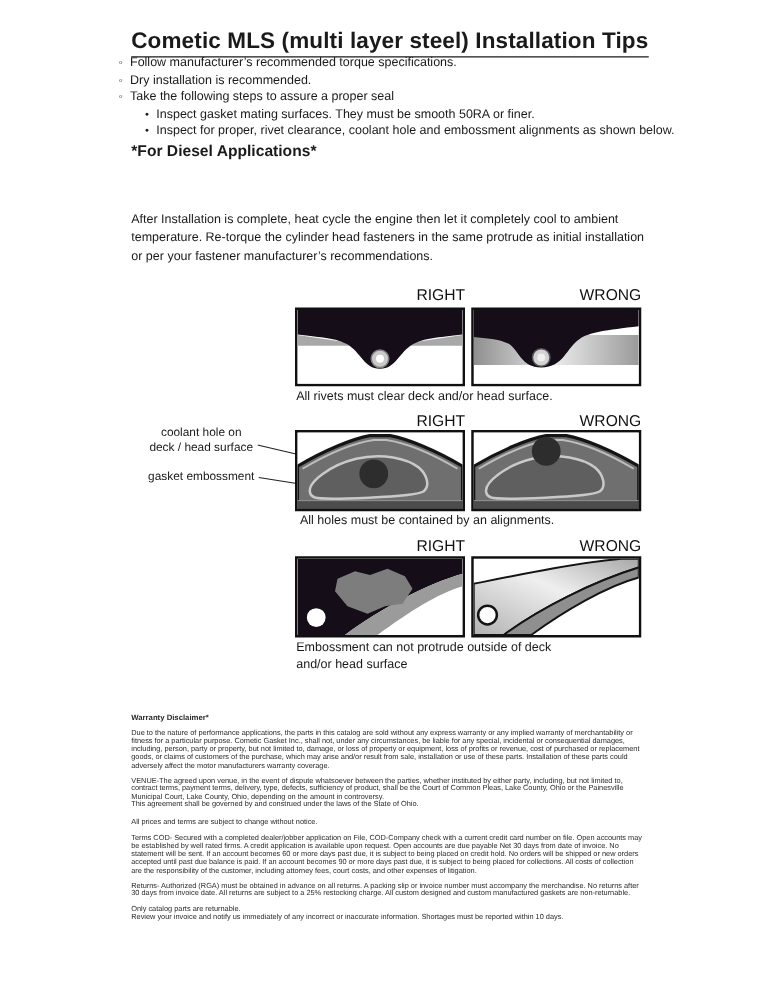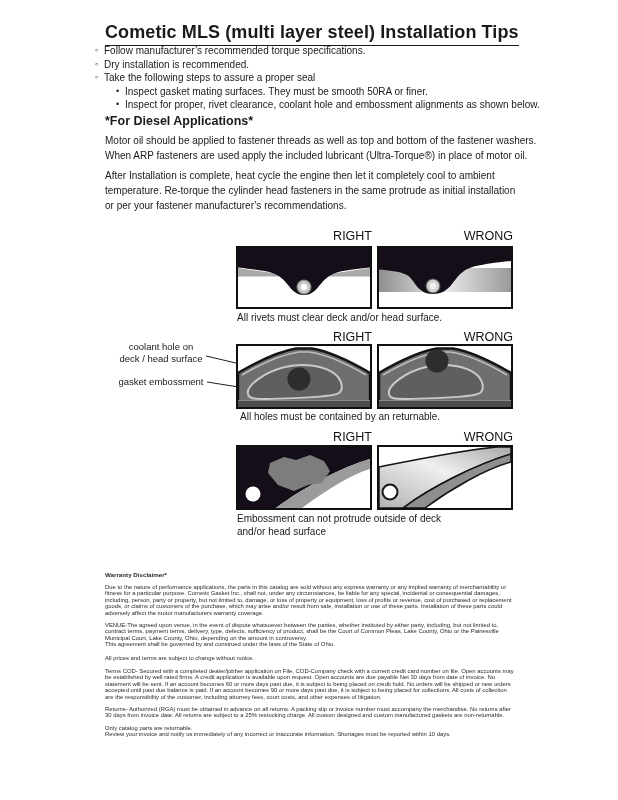--- a/index.html
+++ b/index.html
@@ -59,22 +59,20 @@
       <span class="m">•</span>
       <span>Inspect gasket mating surfaces.  They must be smooth 50RA or finer.</span>
     </div>
     <div class="bullet sub">
       <span class="m">•</span>
       <span>Inspect for proper, rivet clearance, coolant hole and embossment alignments as shown below.</span>
     </div>
   </div>
 
   <div class="diesel-heading">*For Diesel Applications*</div>
-  <div class="para p1">Motor oil should be applied to fastener threads as well as top and bottom of the fastener washers.
-When ARP fasteners are used apply the included lubricant (Ultra-Torque®) in place of motor oil.</div>
   <div class="para p2">After Installation is complete, heat cycle the engine then let it completely cool to ambient
 temperature. Re-torque the cylinder head fasteners in the same protrude as initial installation
 or per your fastener manufacturer’s recommendations.</div>
 
   <div class="dg-header" style="left:236px;top:229px;">RIGHT</div>
   <div class="dg-header" style="left:377px;top:229px;">WRONG</div>
 
   <div class="dbox" style="left:236px;top:246px;">
     <svg width="132" height="59" viewBox="0 0 132 59">
       <rect width="132" height="59" fill="#ffffff"></rect>
@@ -133,21 +131,21 @@
       <rect width="132" height="61" fill="#ffffff"></rect>
       <path d="M0,27 C22,14 44,5 58,2.5 L74,2.5 C88,5 110,14 132,27 L132,61 L0,61 Z" fill="#6f6f6f" stroke="#141414" stroke-width="2.5"></path>
       <path d="M4,29 C26,16 47,8 61,6 L71,6 C85,8 106,16 128,29" stroke="#bdbdbd" stroke-width="1.6" fill="none"></path>
       <path d="M10,48 C8,40 26,26 47,21 C68,16 88,21 97,28 C104,34 106,43 101,47 C94,52 20,54 14,52 C10,50.5 10.5,49.5 10,48 Z" fill="#5f5f5f" stroke="#c9c9c9" stroke-width="2"></path>
       <circle cx="58" cy="15" r="11.5" fill="#2d2d2d"></circle>
       <line x1="0" y1="54.5" x2="132" y2="54.5" stroke="#8c8c8c" stroke-width="1"></line>
       <rect y="55" width="132" height="6" fill="#4c4c4c"></rect>
     </svg>
   </div>
 
-  <div class="caption" style="left:240px;top:411px;">All holes must be contained by an returnable.</div>
+  <div class="caption" style="left:240px;top:411px;">All holes must be contained by an alignments.</div>
 
   <div class="dg-header" style="left:236px;top:430px;">RIGHT</div>
   <div class="dg-header" style="left:377px;top:430px;">WRONG</div>
 
   <div class="dbox dbox3" style="left:236px;top:445px;">
     <svg width="132" height="61" viewBox="0 0 132 61">
       <rect width="132" height="61" fill="#ffffff"></rect>
       <path d="M0,0 H132 V12 C104,20 66,40 38,61 L0,61 Z" fill="#150d17"></path>
       <path d="M132,12 C104,20 66,40 38,61 L64,61 C90,42 112,28 132,22 Z" fill="#9b9b9b"></path>
       <path d="M32,16 L46,10 L58,13 L72,8 L86,14 L92,24 L84,36 L70,38 L56,44 L40,38 L30,26 Z" fill="#7d7d7d"></path>

